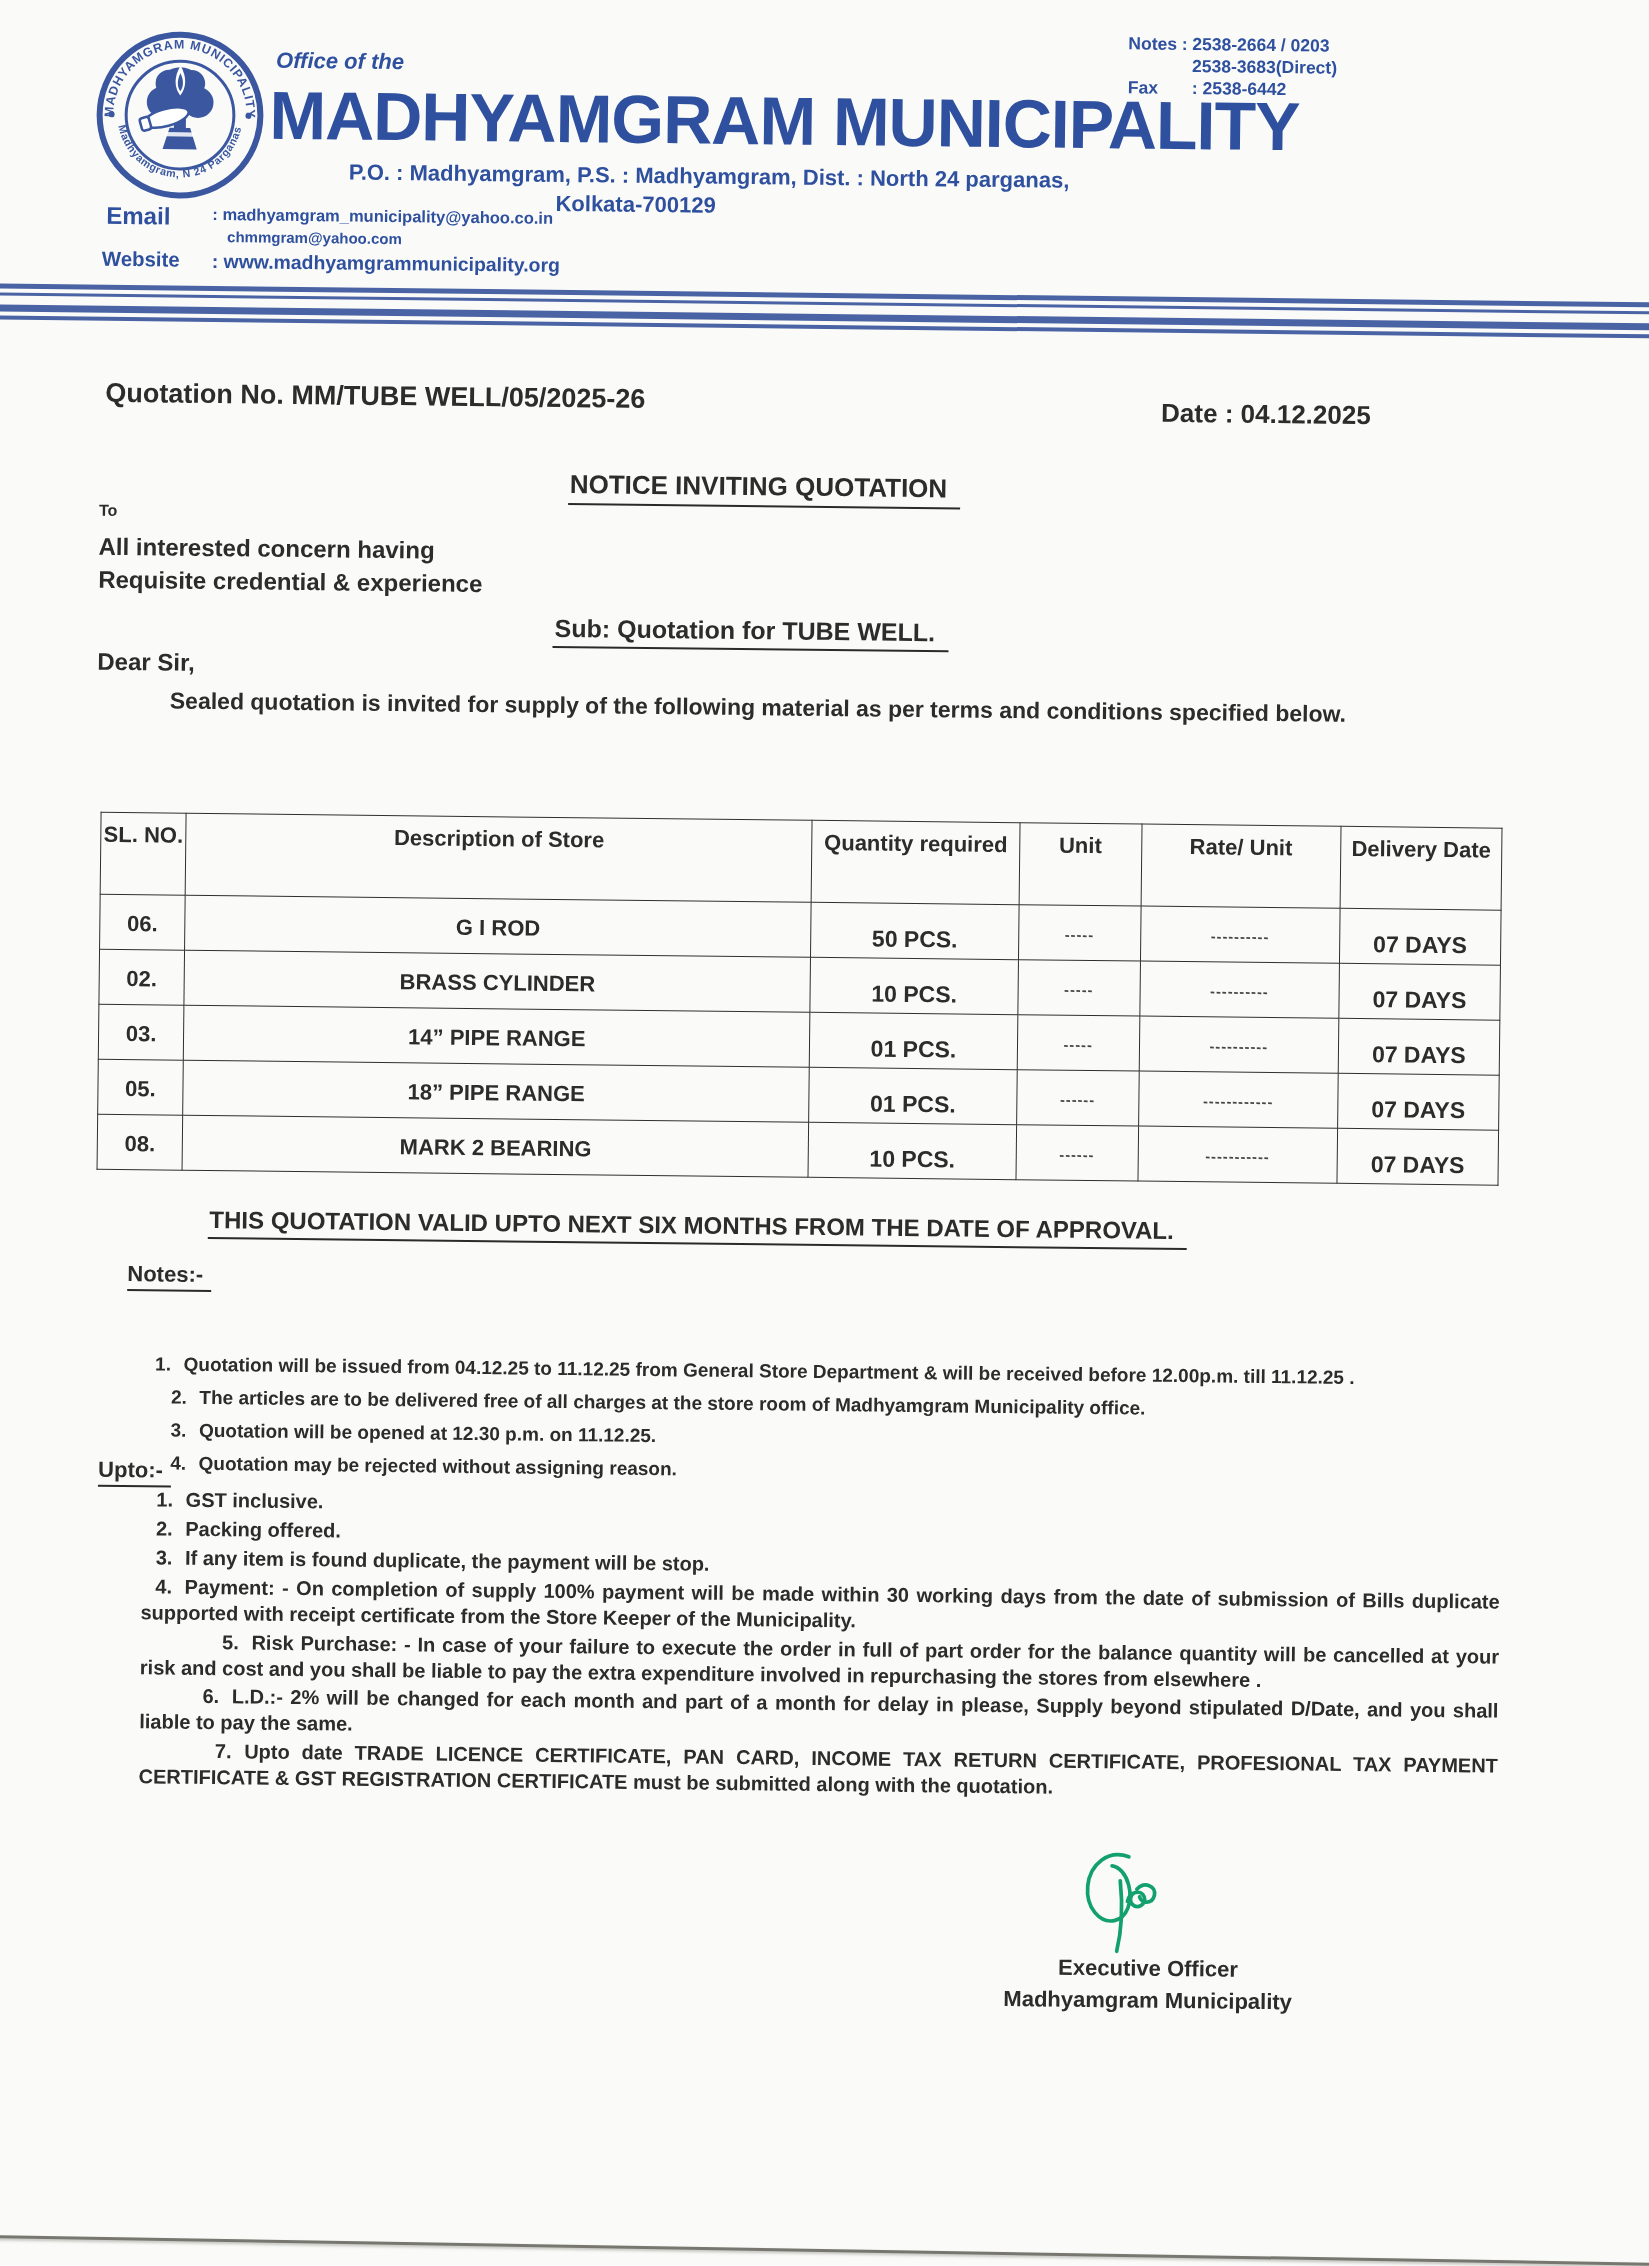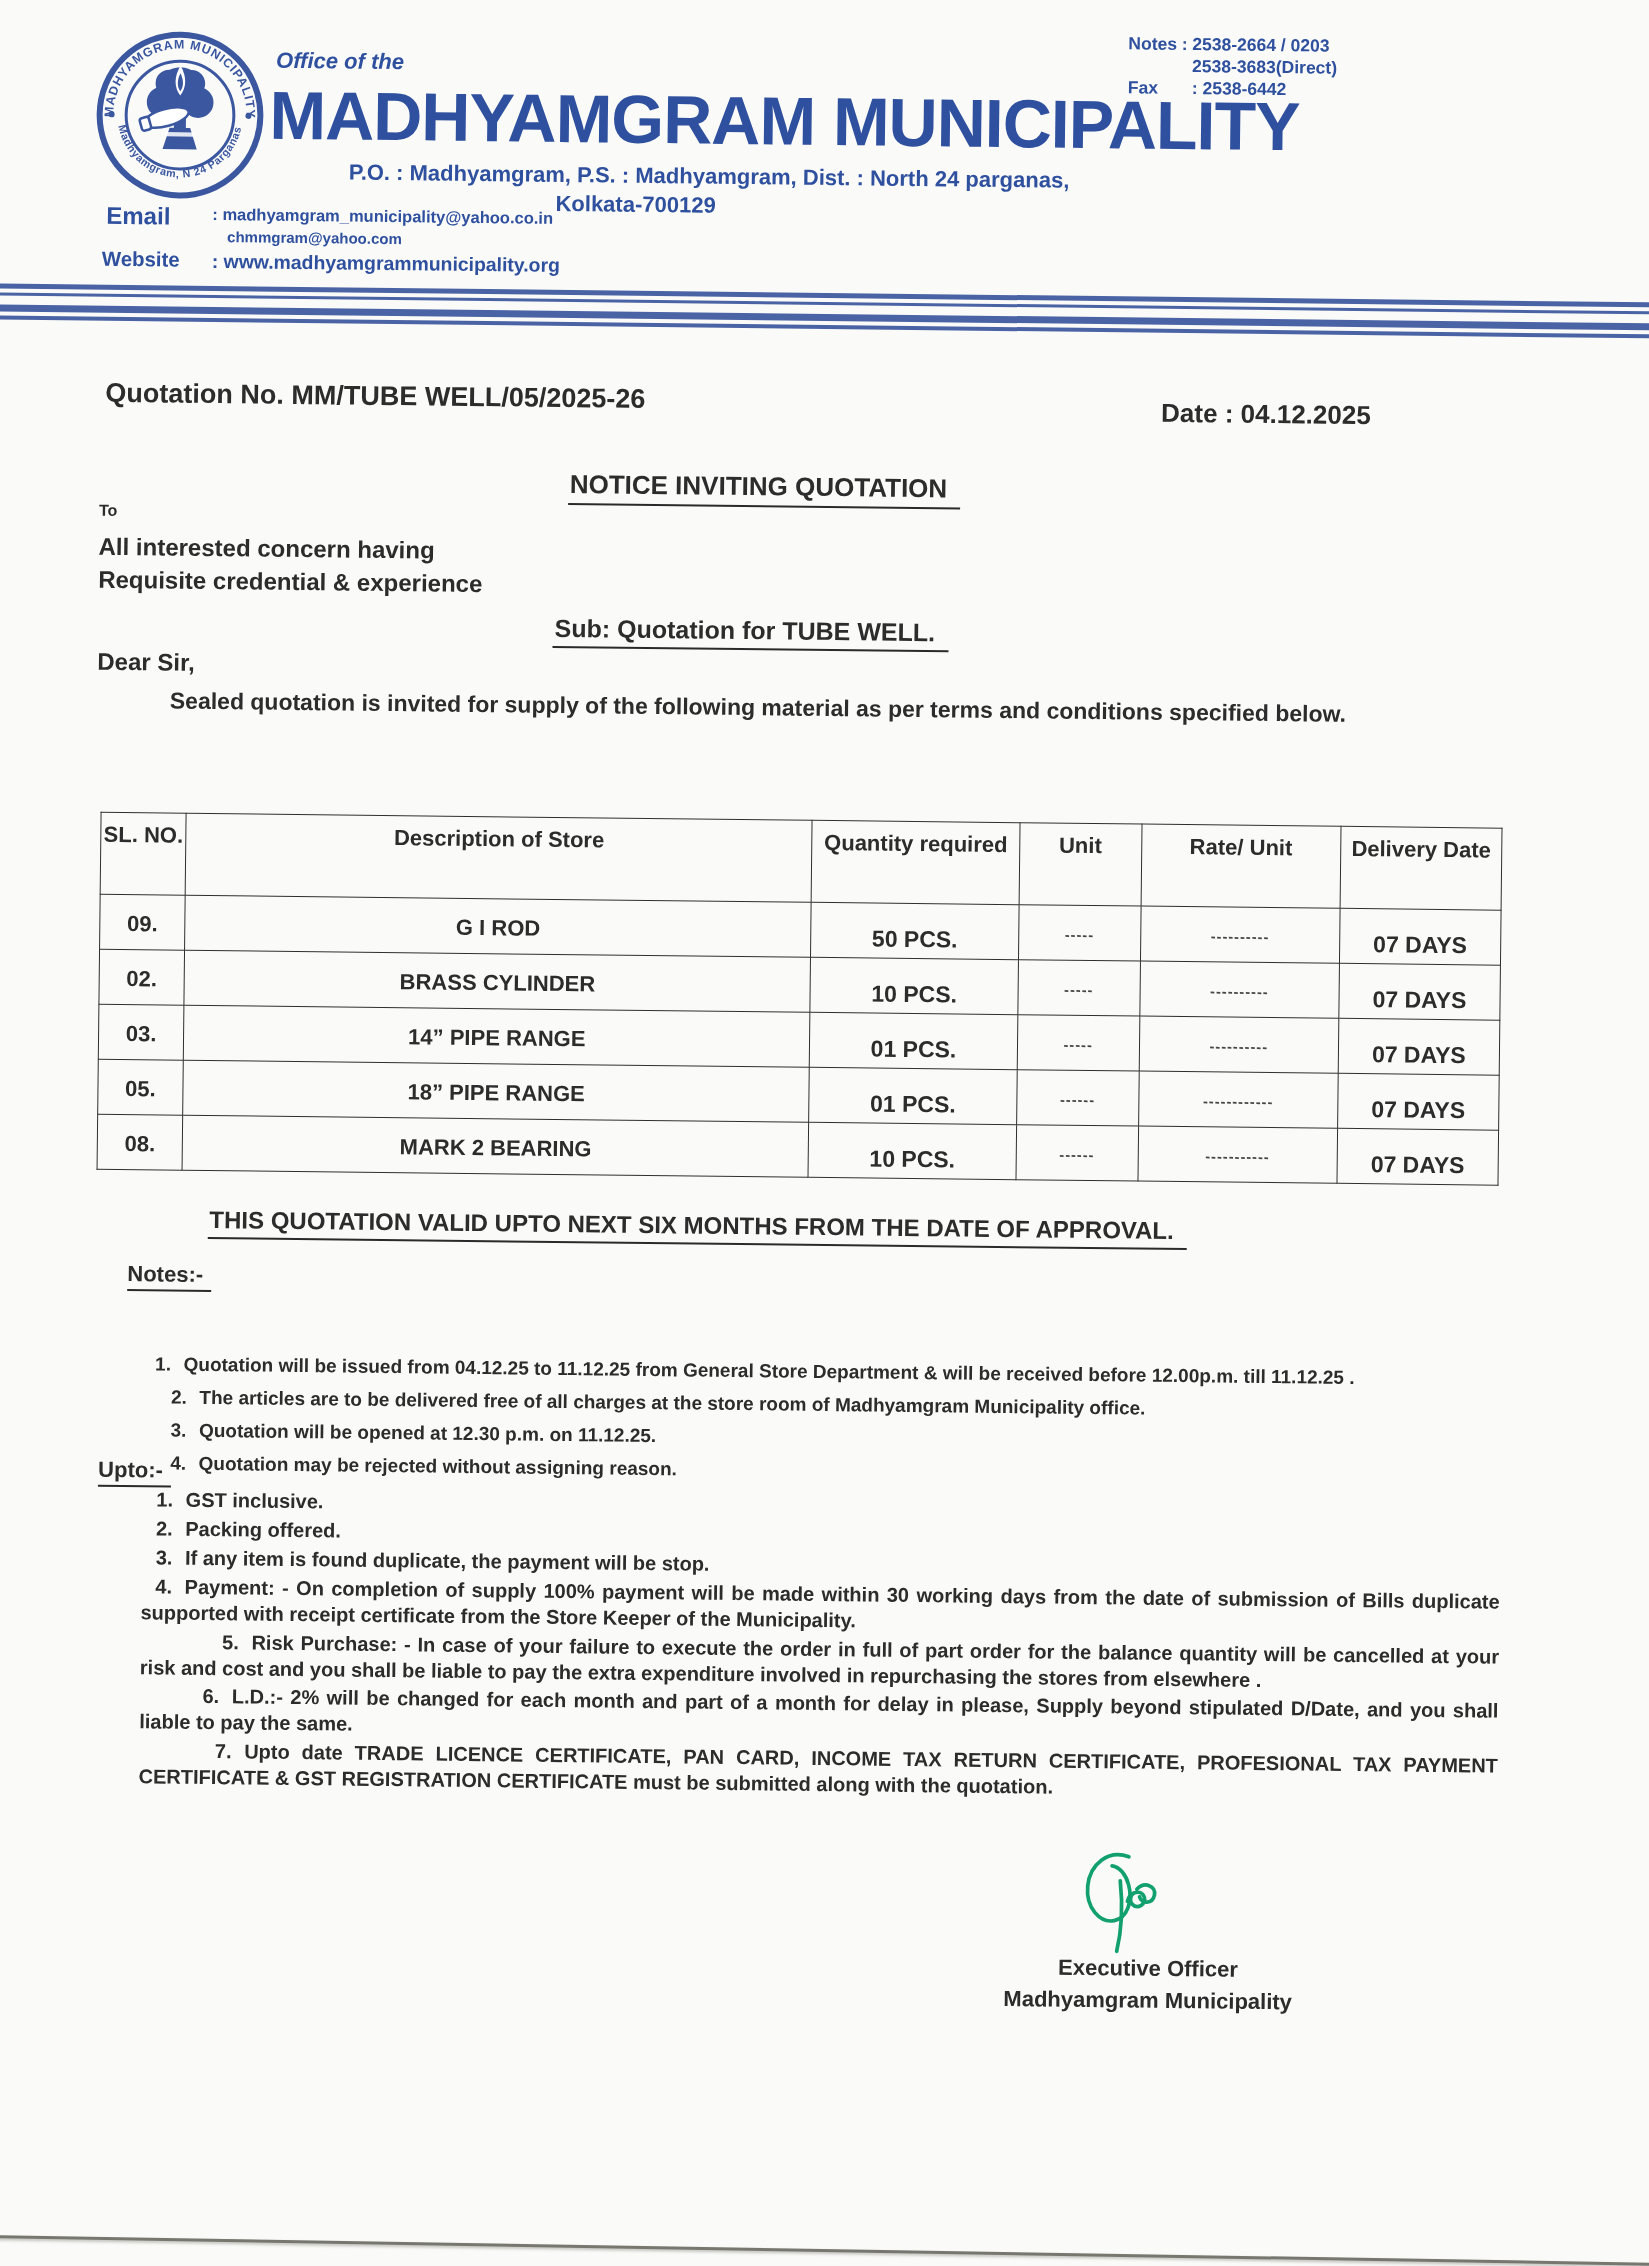--- a/index.html
+++ b/index.html
@@ -165,21 +165,21 @@
             <th>Description of Store</th>
             <th>Quantity required</th>
             <th>Unit</th>
             <th>Rate/ Unit</th>
             <th>Delivery Date</th>
           </tr>
       </thead>
       <tbody>
 
           <tr>
-            <td class="c-sl">09.</td>
+            <td class="c-sl">06.</td>
             <td class="c-desc">G I ROD</td>
             <td class="c-qty">50 PCS.</td>
             <td class="c-unit">-----</td>
             <td class="c-rate">----------</td>
             <td class="c-del">07 DAYS</td>
           </tr>
 
           <tr>
             <td class="c-sl">02.</td>
             <td class="c-desc">BRASS CYLINDER</td>

